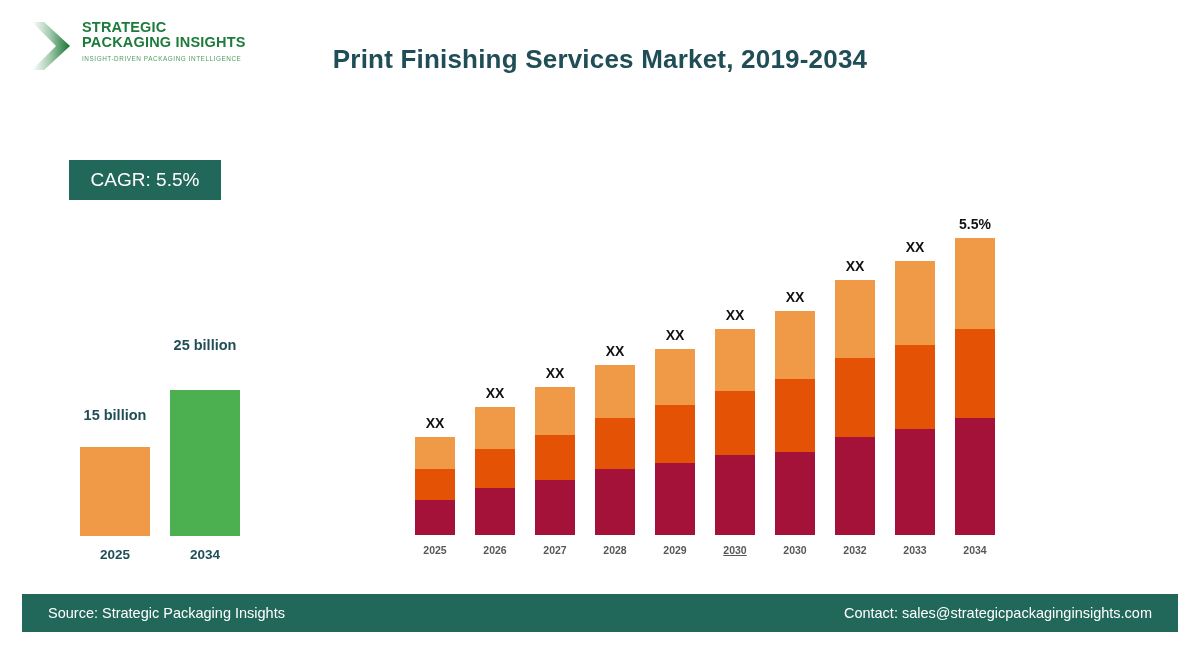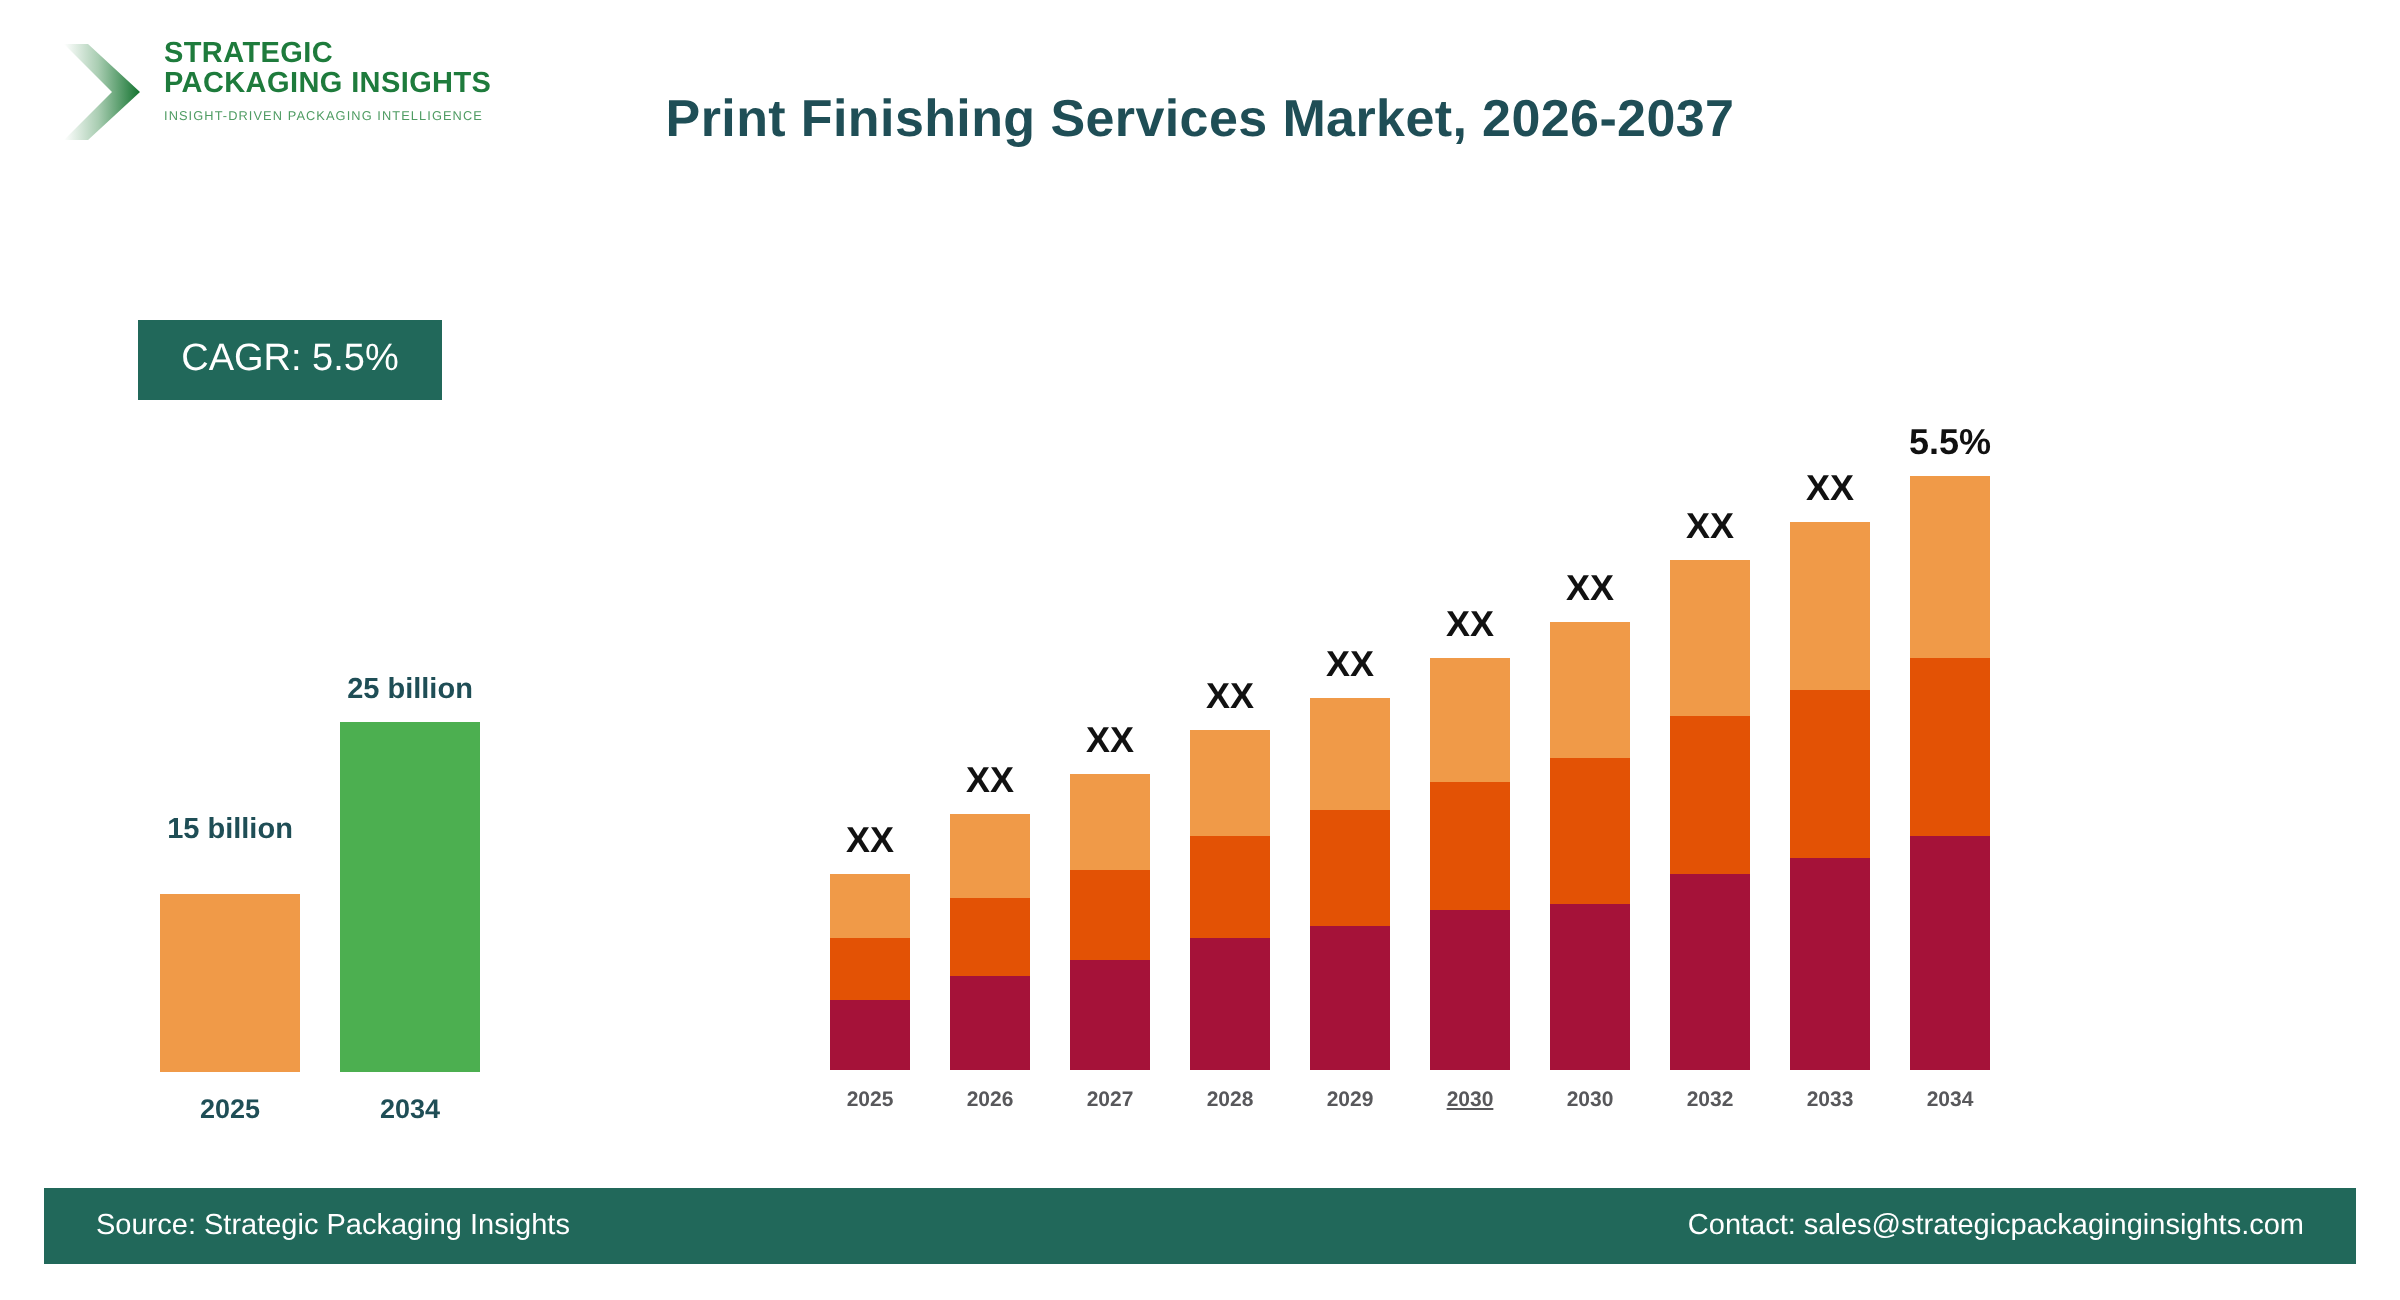--- a/index.html
+++ b/index.html
@@ -59,21 +59,21 @@
   }
   .cmp-year.a{left:15px;}
   .cmp-year.b{left:105px;}
 
   
   .stack{position:absolute;left:405px;top:195px;width:620px;height:365px;}
   .sbar{position:absolute;bottom:25px;width:40px;}
   .seg{width:100%;display:block;}
   .sbar-top{
     position:absolute;bottom:100%;margin-bottom:6px;width:60px;left:-10px;
-    text-align:center;font-size:18px;font-weight:bold;color:#111111;
+    text-align:center;font-size:14px;font-weight:bold;color:#111111;
     white-space:nowrap;
   }
   .sbar-year{
     position:absolute;bottom:4px;width:60px;left:-10px;text-align:center;
     font-size:10.5px;font-weight:bold;color:#58585b;
   }
 
   
   .footer{
     position:absolute;left:22px;bottom:18px;width:1156px;height:38px;
@@ -101,31 +101,31 @@
         <path d="M2 4 L26 28 L2 52 L14 52 L40 28 L14 4 Z" fill="url(#chevGrad)"></path>
       </svg>
     </div>
     <div class="logo-text">
       <div class="logo-l1">STRATEGIC</div>
       <div class="logo-l2">PACKAGING INSIGHTS</div>
       <div class="logo-tag">INSIGHT-DRIVEN PACKAGING INTELLIGENCE</div>
     </div>
   </div>
 
-  <div class="title">Print Finishing Services Market, 2026-2037</div>
+  <div class="title">Print Finishing Services Market, 2019-2034</div>
 
   <div class="cagr-badge">CAGR: 5.5%</div>
 
   <div class="cmp" id="cmp-chart">
       <div class="cmp-bar a" style="height: 89px;">
         <div class="cmp-val" style="bottom: 113px;">15 billion</div>
         <div class="cmp-rect" style="background: rgb(240, 154, 72);"></div>
       </div>
       <div class="cmp-year a">2025</div>
-      <div class="cmp-bar b" style="height: 175px;">
+      <div class="cmp-bar b" style="height: 146px;">
         <div class="cmp-val" style="bottom: 183px;">25 billion</div>
         <div class="cmp-rect" style="background: rgb(76, 175, 80);"></div>
       </div>
       <div class="cmp-year b">2034</div>
     </div>
 
   <div class="stack" id="stack-chart">
       <div class="sbar" style="left: 10px; height: 98px;">
         <div class="sbar-top">XX</div>
         <div class="seg" style="height: 32px; background: rgb(240, 154, 72);"></div>

